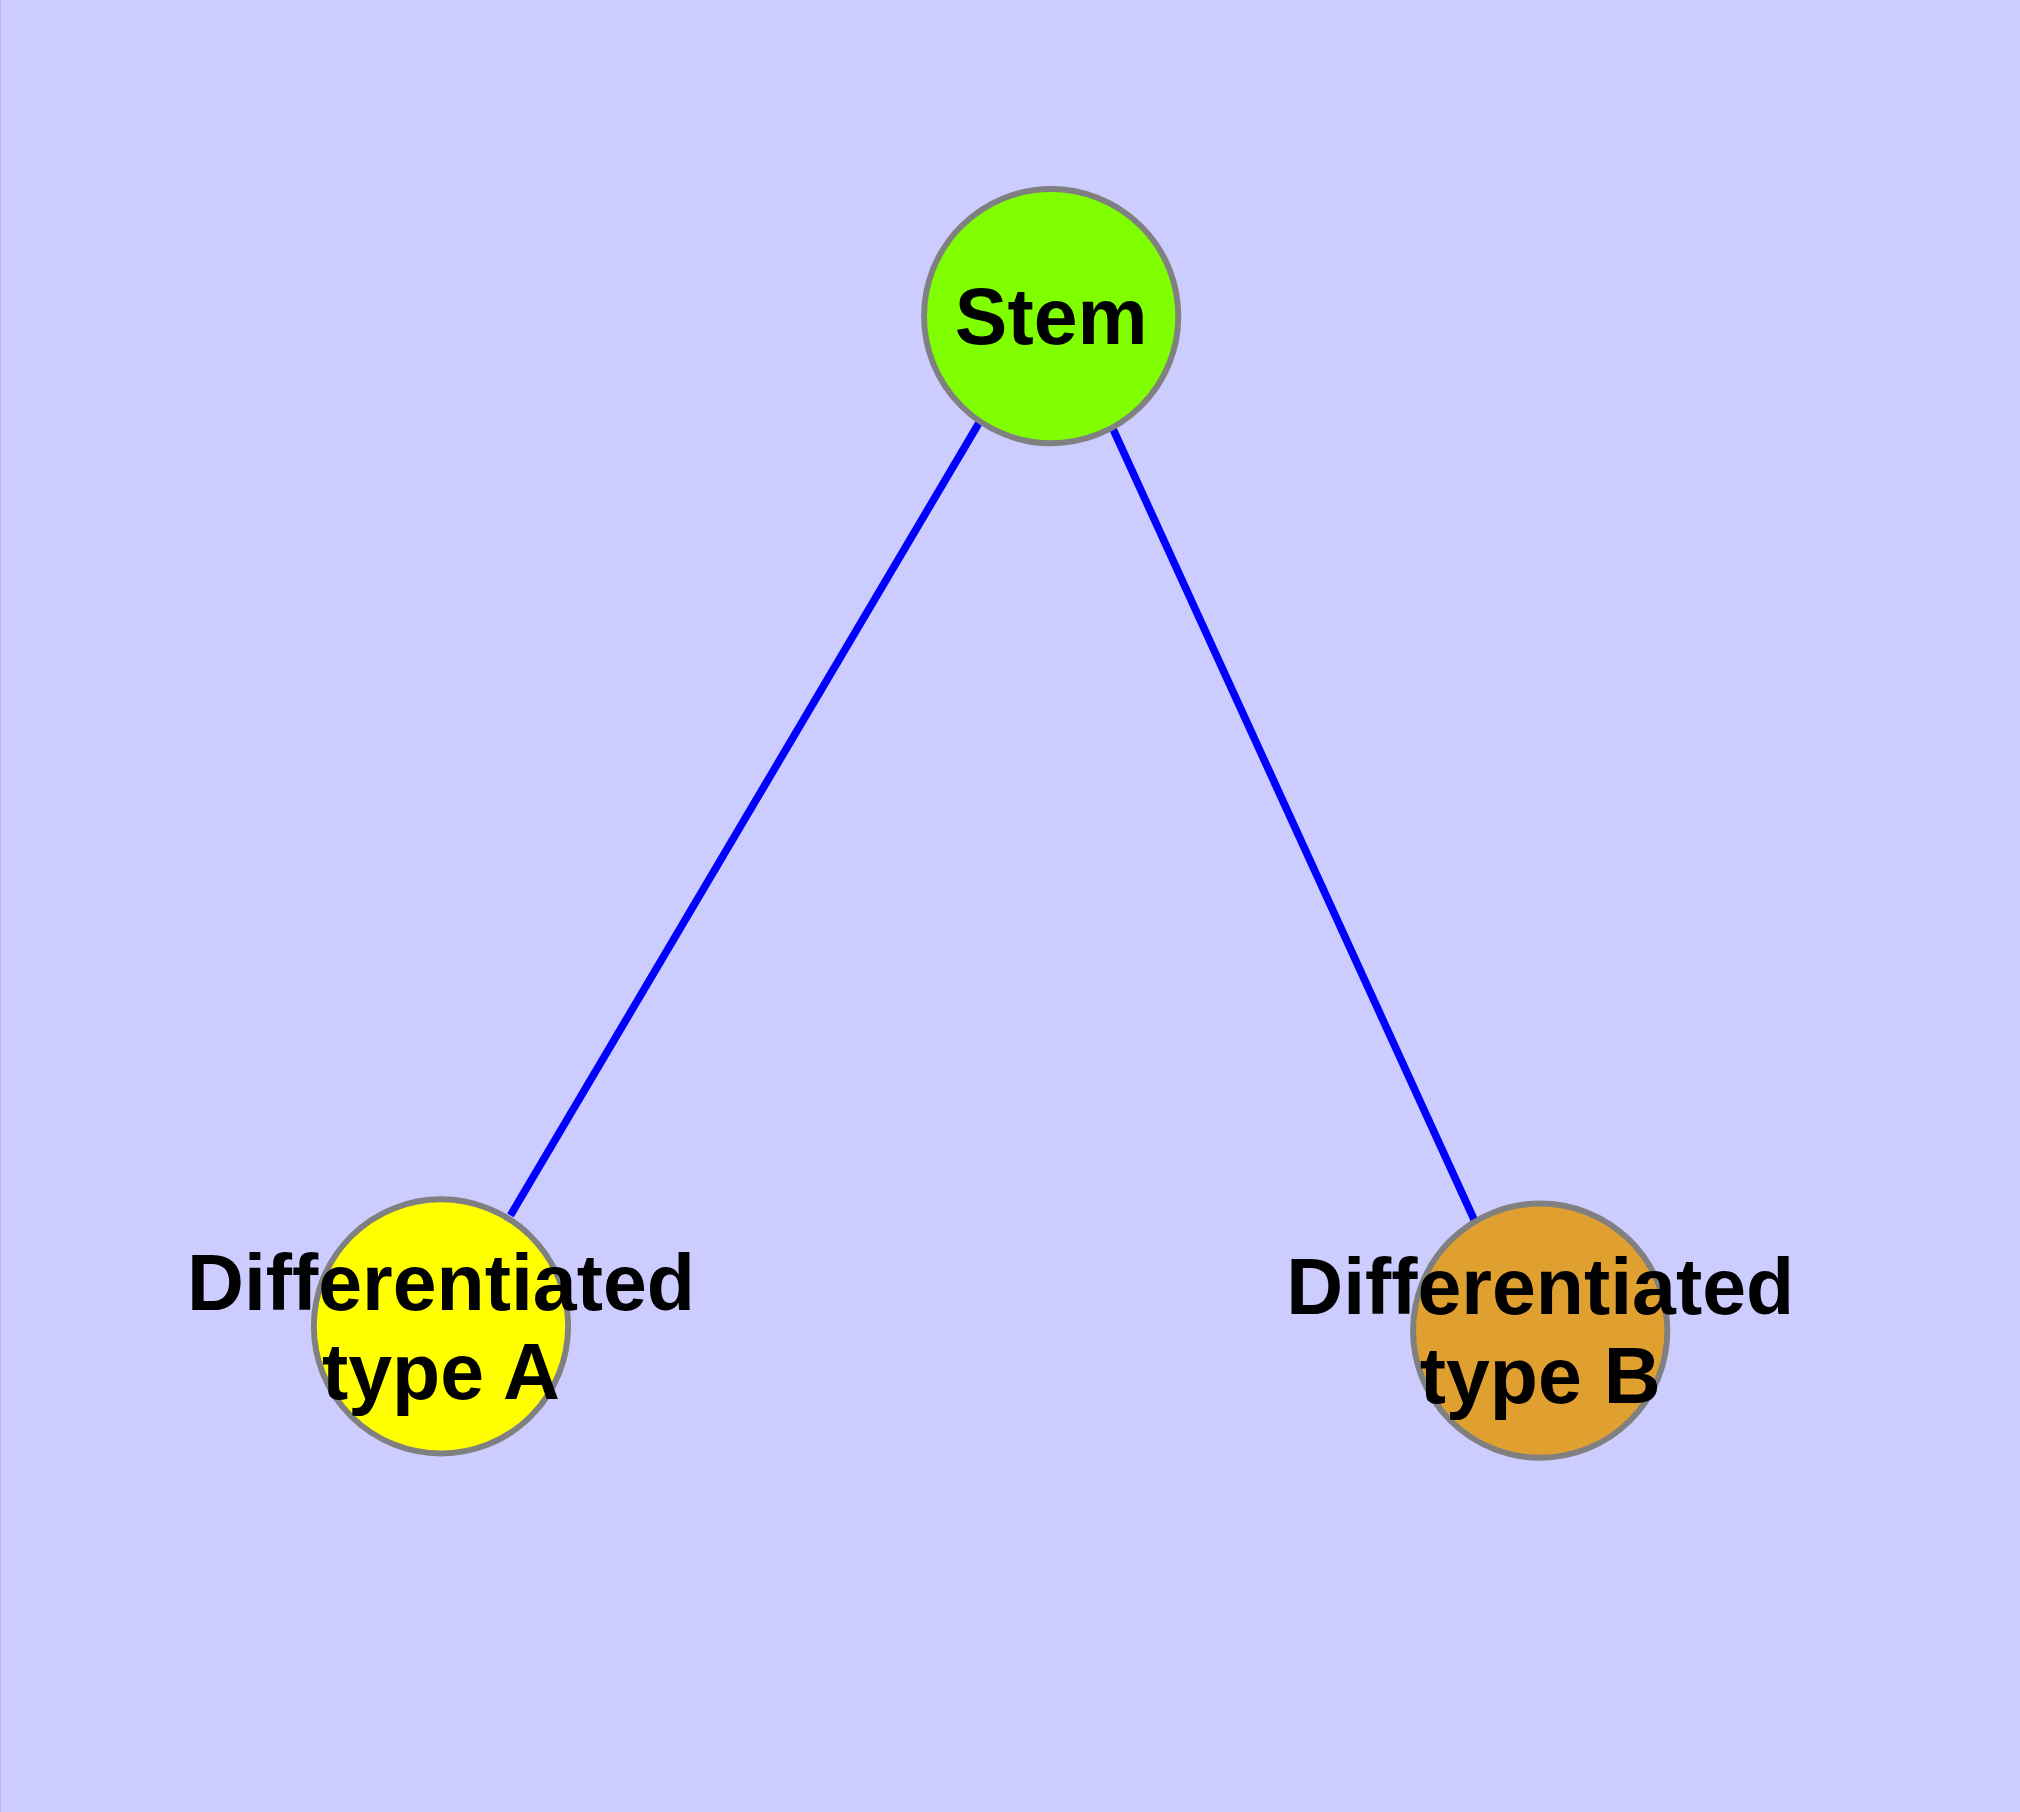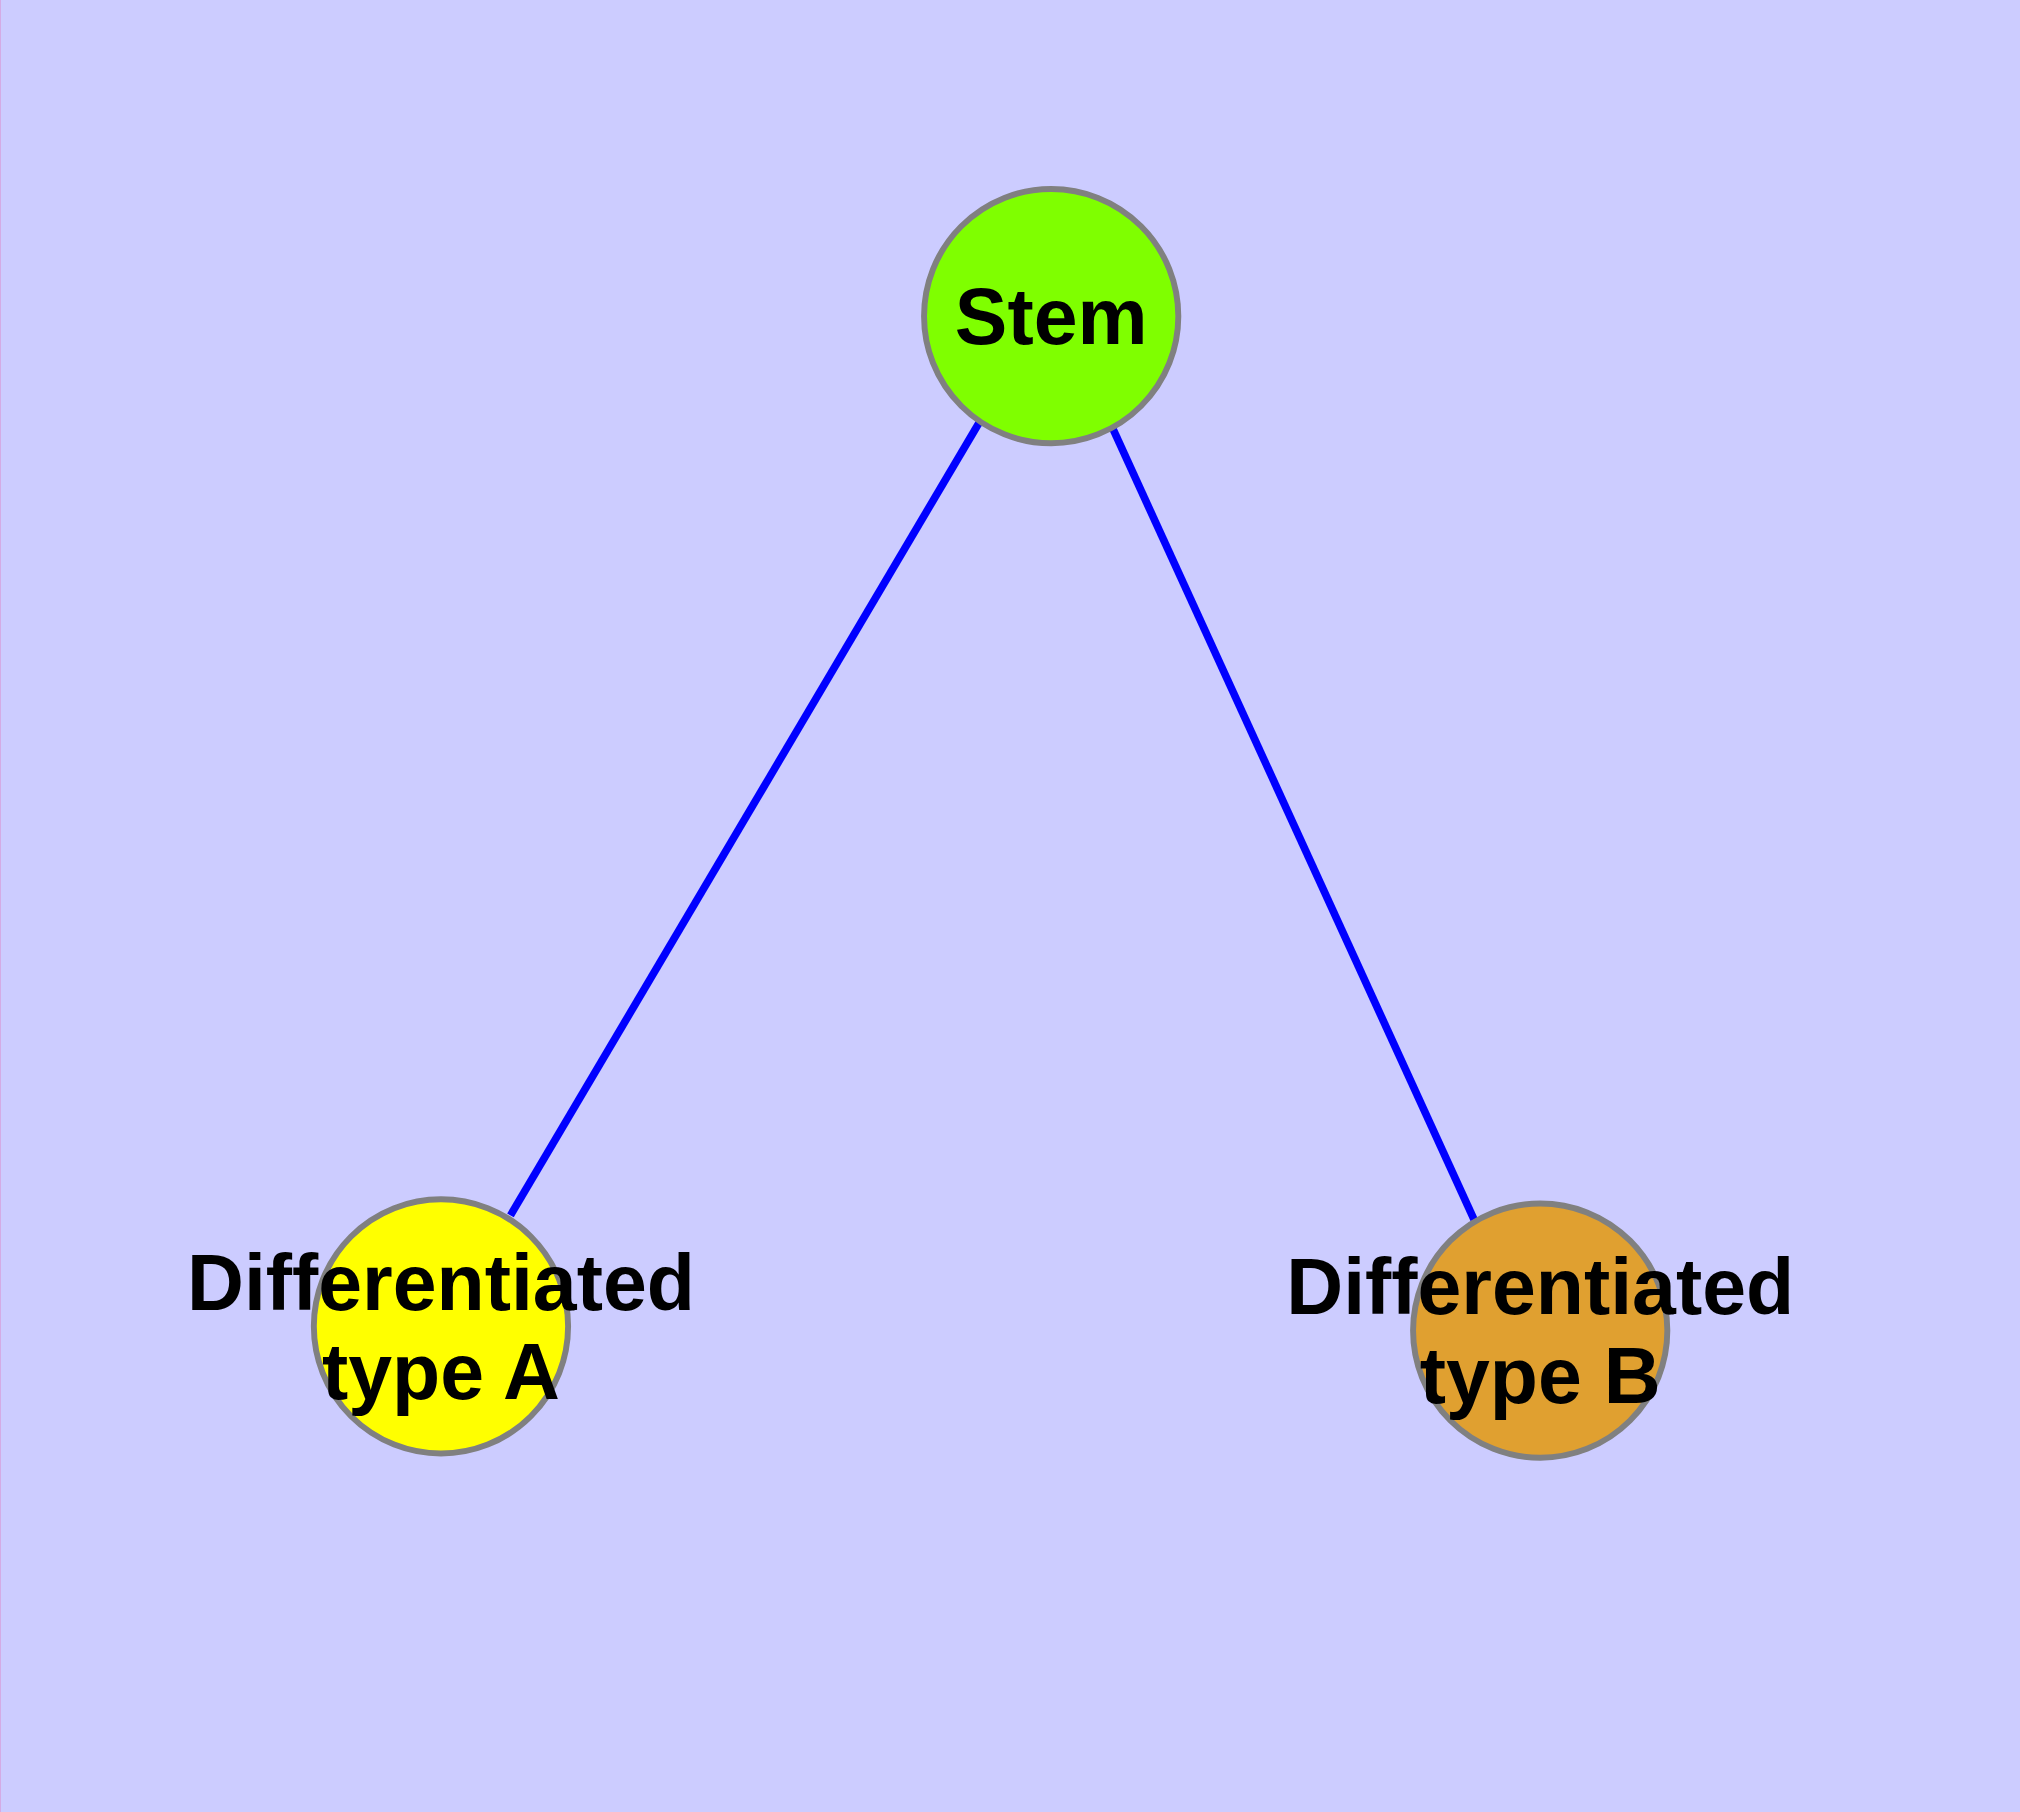--- a/index.html
+++ b/index.html
@@ -29,21 +29,21 @@
     font-size: 93px;
     fill: #000000;
     text-anchor: middle;
     dominant-baseline: auto;
     paint-order: normal;
   }
 </style>
 </head>
 <body>
 
-<div id="canvas" style="background: #ec4899;">
+<div id="canvas" style="background: #8b5cf6;">
   <svg id="graph-svg" viewBox="0 0 2384 2138" xmlns="http://www.w3.org/2000/svg">
 
     <rect id="bg-rect" x="0" y="0" width="2384" height="2138" fill="#ccccff"></rect>
 
     <g id="edges-group">
       <line id="edge-0" x1="1156" y1="497" x2="602" y2="1434" stroke="#0000ff" stroke-width="9" stroke-linecap="butt"></line>
       <line id="edge-1" x1="1311" y1="502" x2="1739" y2="1439" stroke="#0000ff" stroke-width="9" stroke-linecap="butt"></line>
     </g>
 
     <g id="nodes-group">

